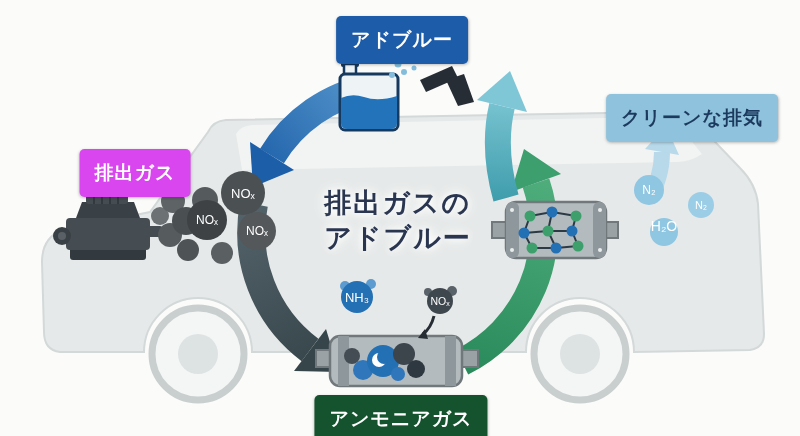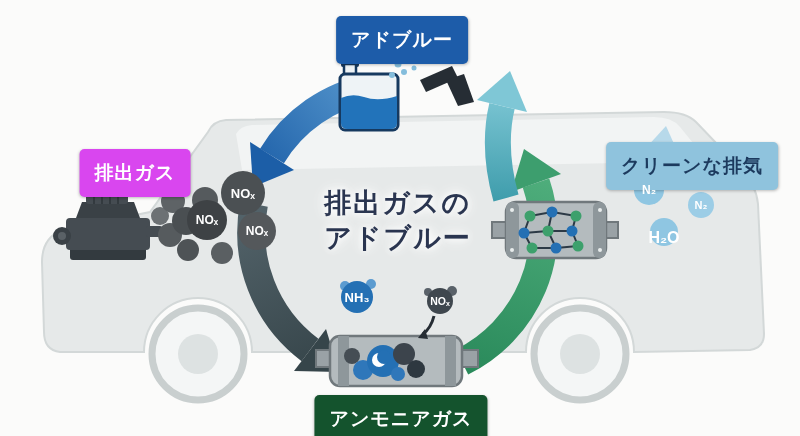--- a/index.html
+++ b/index.html
@@ -6,26 +6,26 @@
   .stage{position:relative;width:800px;height:436px;background:#fbfbfa;overflow:hidden;
          font-family:"Liberation Sans","DejaVu Sans",sans-serif;}
   .stage svg{position:absolute;left:0;top:0;}
   .badge{position:absolute;transform:translateX(-50%);padding:11px 15px;border-radius:5px;
          font-size:19px;font-weight:bold;color:#fff;white-space:nowrap;letter-spacing:1px;
          box-shadow:0 1px 3px rgba(0,0,0,.25);}
   .badge-adblue{left:402px;top:16px;background:#1d5ca9;}
   .badge-exhaust{left:135px;top:149px;background:#d946ef;}
   .badge-ammonia{left:401px;top:395px;background:#14532d;}
   .badge-nitrogen{left:674px;top:263px;background:#43a372;}
-  .badge-clean{left:692px;top:94px;background:#8fc3dd;color:#1c3a5e;margin-top:48px;}
+  .badge-clean{left:692px;top:94px;background:#8fc3dd;color:#1c3a5e;}
   .title{position:absolute;left:398px;top:221px;transform:translate(-50%,-50%);
          text-align:left;font-size:27px;font-weight:bold;color:#2a3550;line-height:1.3;
          letter-spacing:2px;white-space:nowrap;
          text-shadow:0 0 6px #fff,0 0 12px #fff,0 0 18px #fff;}
-  .mol{position:absolute;transform:translate(-50%,-50%);color:#fff;font-weight:bold;
+  .mol{position:absolute;transform:translate(-50%,-50%);color:#fff;font-weight:normal;
        white-space:nowrap;text-align:center;}
 </style>
 </head>
 <body>
 
 <div class="stage">
 
   <svg width="800" height="436" viewBox="0 0 800 436">
     <defs>
       <linearGradient id="gBlue" gradientUnits="userSpaceOnUse" x1="380" y1="75" x2="255" y2="180">
@@ -200,15 +200,15 @@
     <div>アドブルー</div>
   </div>
 
   <span class="mol" style="left:243px;top:193px;font-size:13px">NOₓ</span>
   <span class="mol" style="left:207px;top:220px;font-size:12px">NOₓ</span>
   <span class="mol" style="left:257px;top:231px;font-size:12px">NOₓ</span>
   <span class="mol" style="left:357px;top:297px;font-size:13px">NH₃</span>
   <span class="mol" style="left:440px;top:301px;font-size:10.5px">NOₓ</span>
   <span class="mol" style="left:649px;top:190px;font-size:12px">N₂</span>
   <span class="mol" style="left:701px;top:205px;font-size:11px">N₂</span>
-  <span class="mol" style="left:664px;top:238px;font-size:16px">H₂O</span>
+  <span class="mol" style="left:664px;top:226px;font-size:14px">H₂O</span>
 
 </div>
 
 </body></html>

